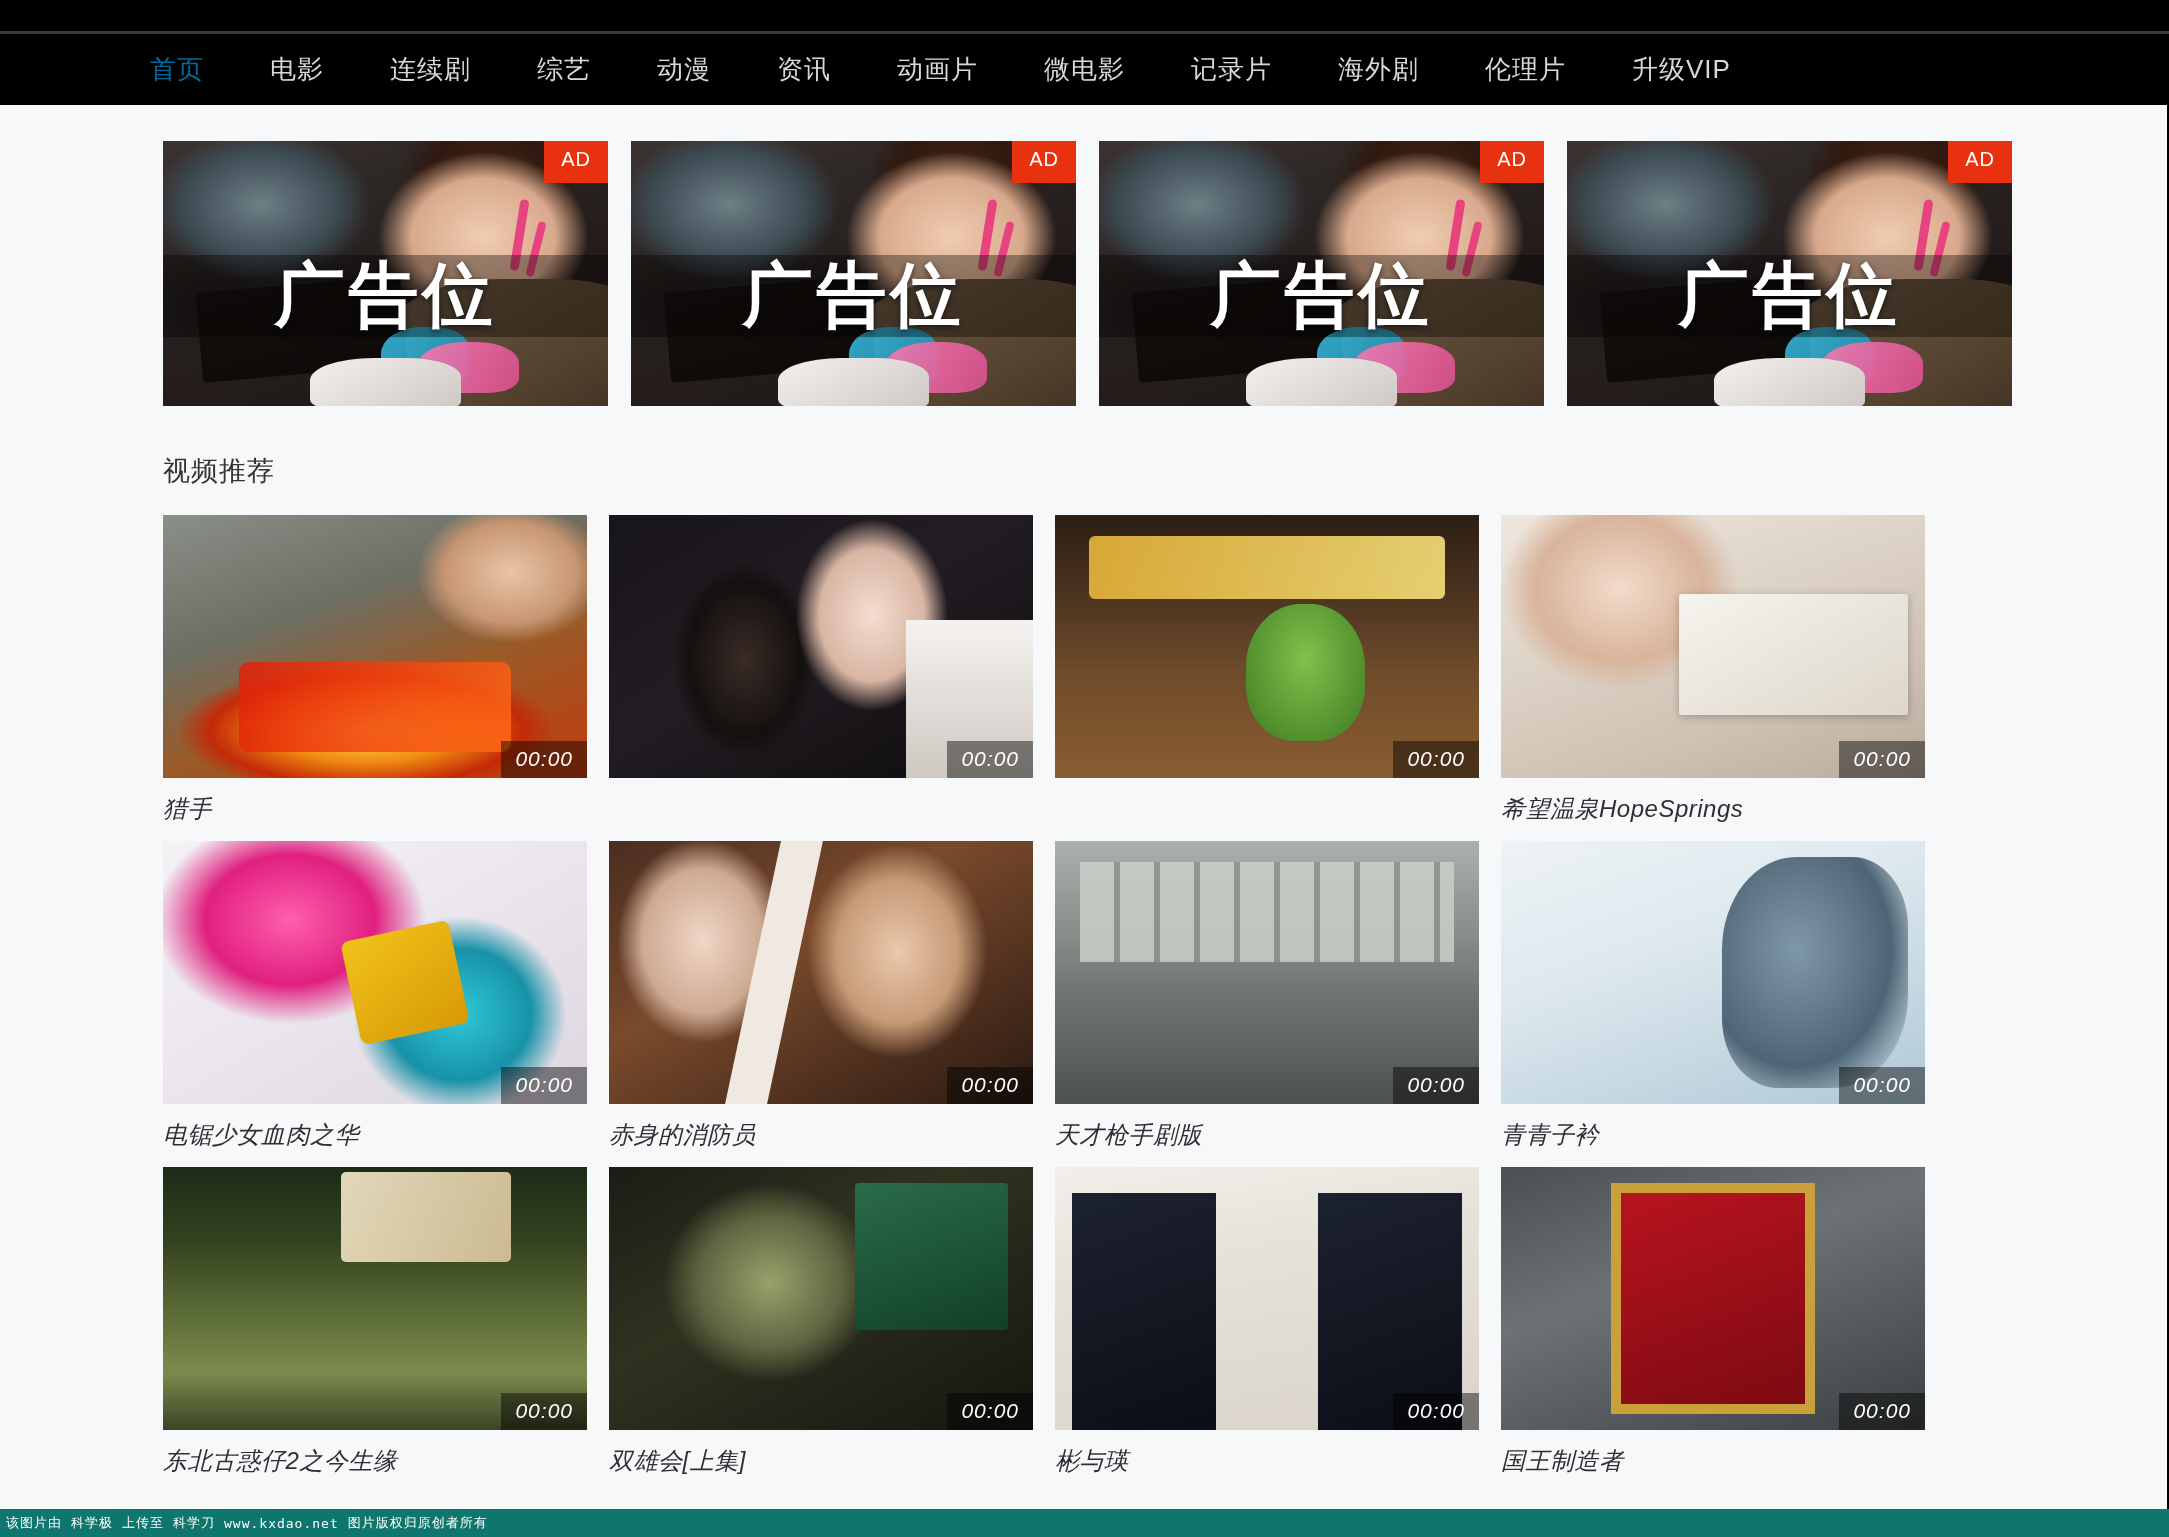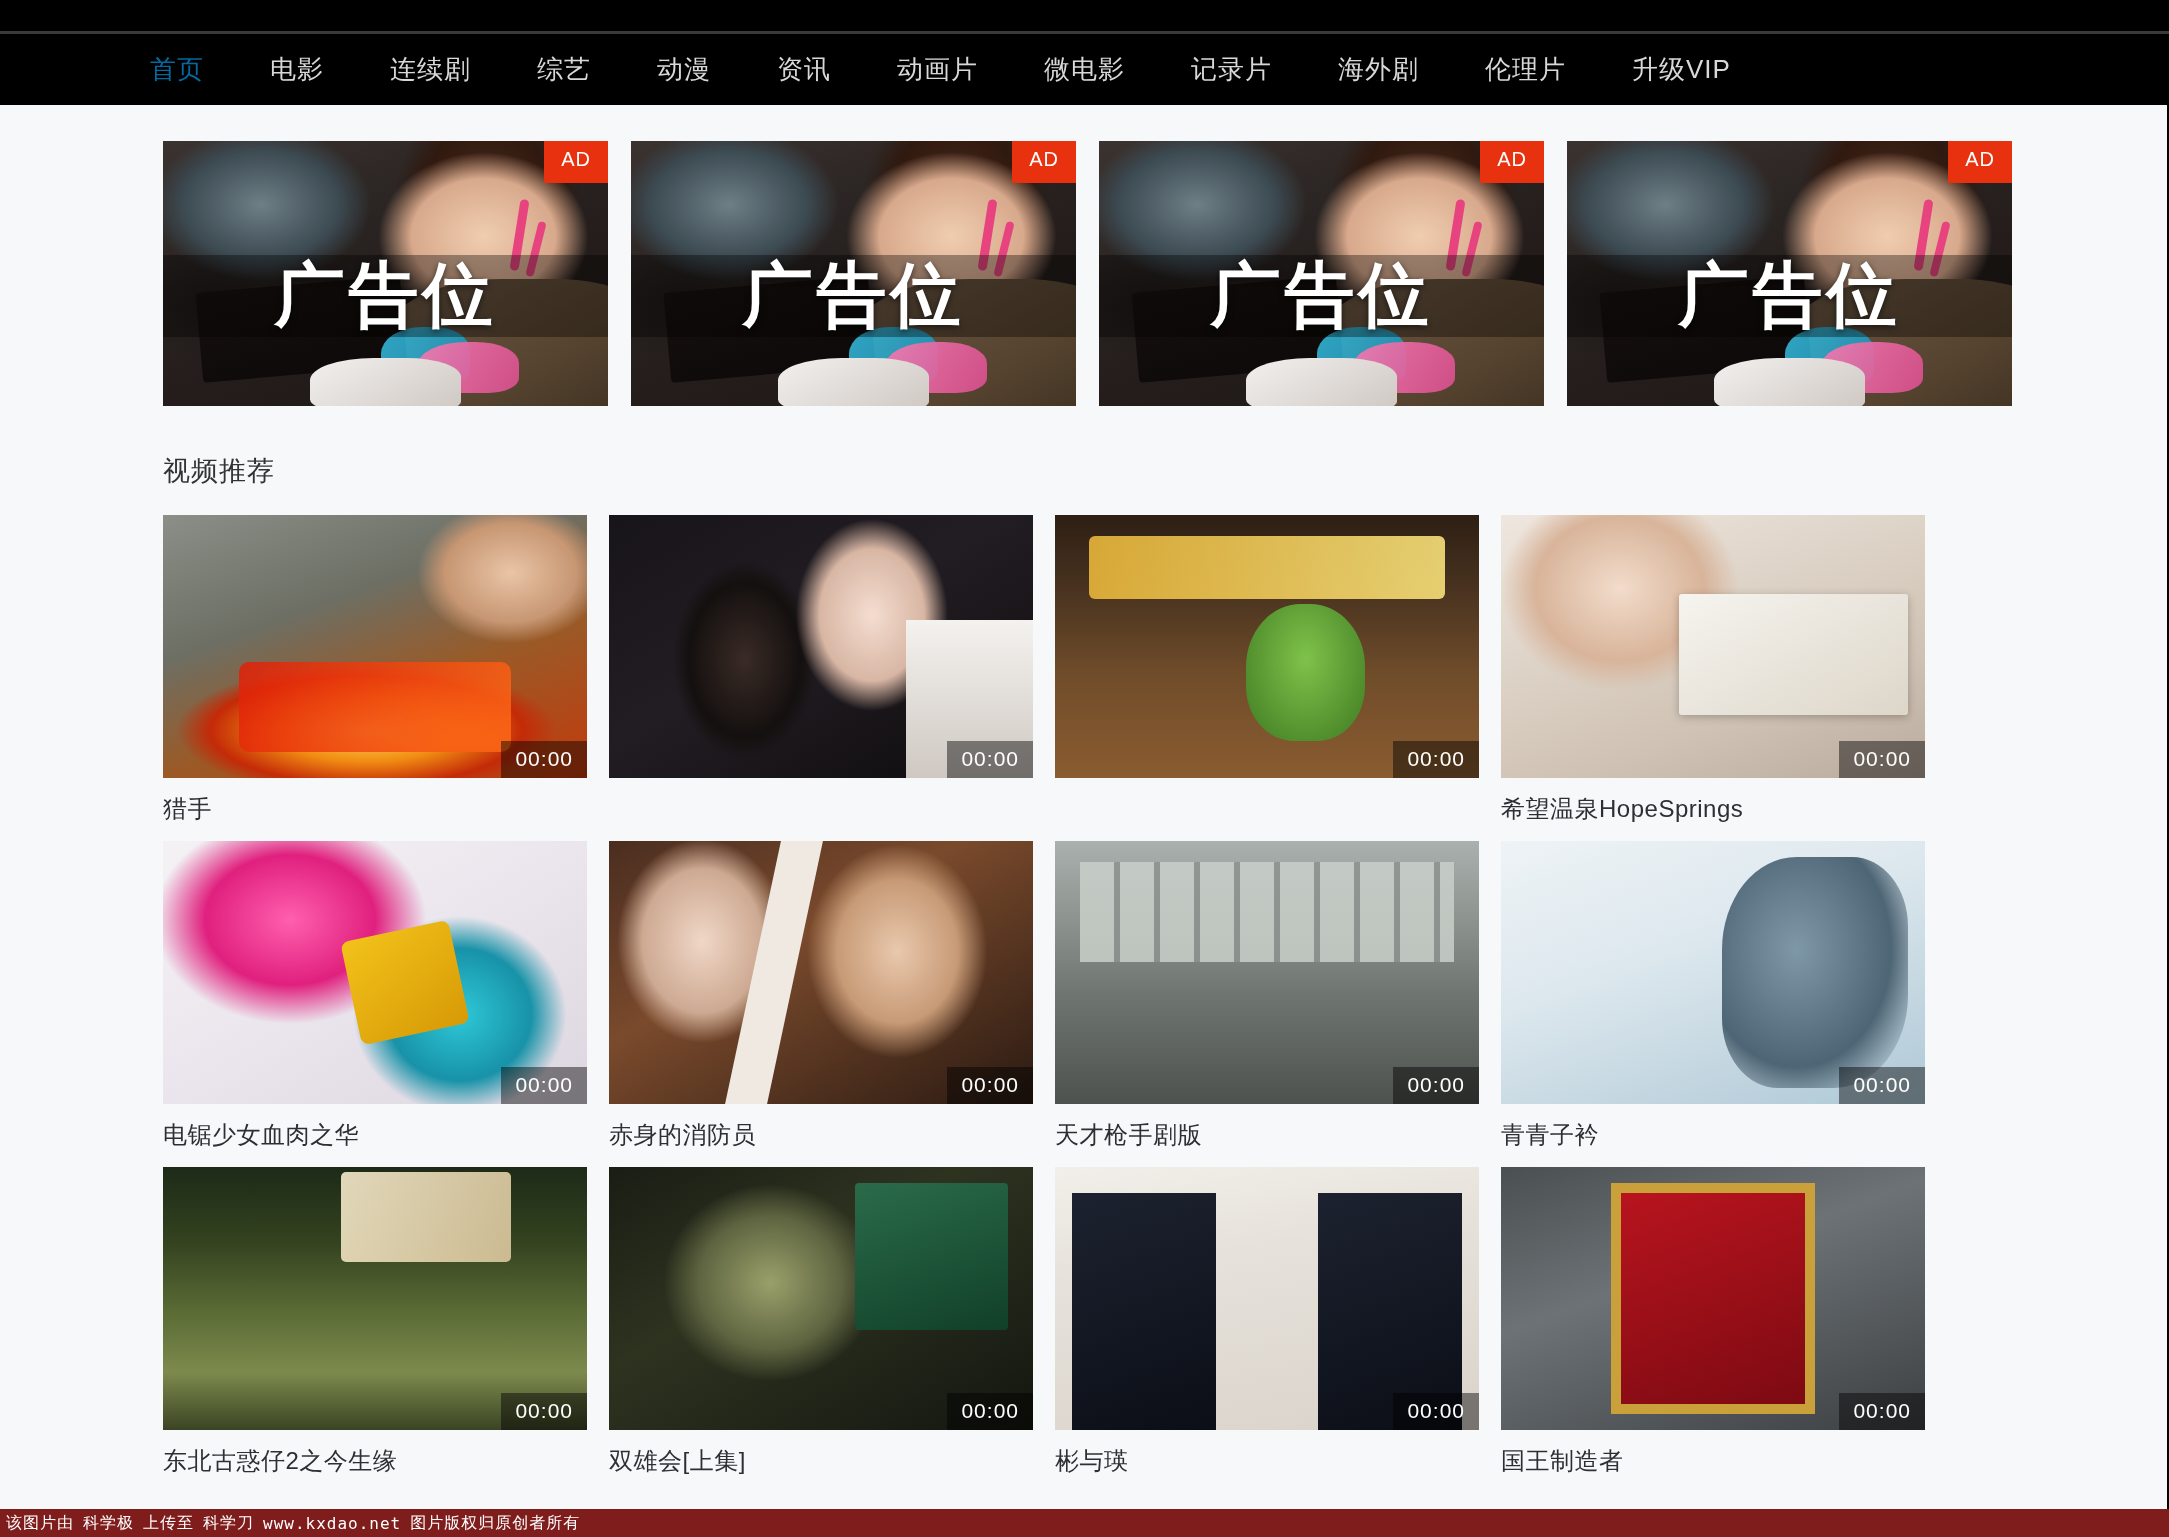--- a/index.html
+++ b/index.html
@@ -121,20 +121,21 @@
     font-size:27px; color:#333; letter-spacing:1px;
   }
 
   
   #grid {
     display:grid;
     grid-template-columns:repeat(4, 424px);
     column-gap:22px;
     row-gap:16px;
     margin:26px 0 0 163px;
+    font-style:italic;
   }
   .card { width:424px; cursor:pointer; }
   .thumb {
     position:relative; width:424px; height:263px; overflow:hidden;
     background:#222;
   }
   .thumb .art { position:absolute; inset:0; }
   .dur {
     position:absolute; right:0; bottom:0;
     background:rgba(0,0,0,0.45); color:#fff;
@@ -210,24 +211,24 @@
     background:linear-gradient(160deg,#1d2230,#0b0e16);}
   .art-guowang{background:
     linear-gradient(160deg,#4a4f52 0%,#6d7276 40%,#3c4043 100%);}
   .art-guowang .t{position:absolute;left:26%;top:6%;width:48%;height:88%;
     background:linear-gradient(160deg,#b8141e,#7d0a12);
     border:10px solid #c9a03a;}
 
   
   #footer {
     position:absolute; left:0; bottom:0; width:2169px; height:28px;
-    background:#7f1d1d; color:#fff;
+    background:#0f766e; color:#fff;
     display:flex; align-items:center;
     font-family:"DejaVu Sans Mono","Liberation Mono",monospace;
-    font-size:16px; letter-spacing:1px;
+    font-size:13px; letter-spacing:1px;
     padding-left:6px;
   }
   #footer span { margin-right:9px; }
 </style>
 </head>
 <body>
 
 <div id="page">
 
   <div id="topband"></div>

